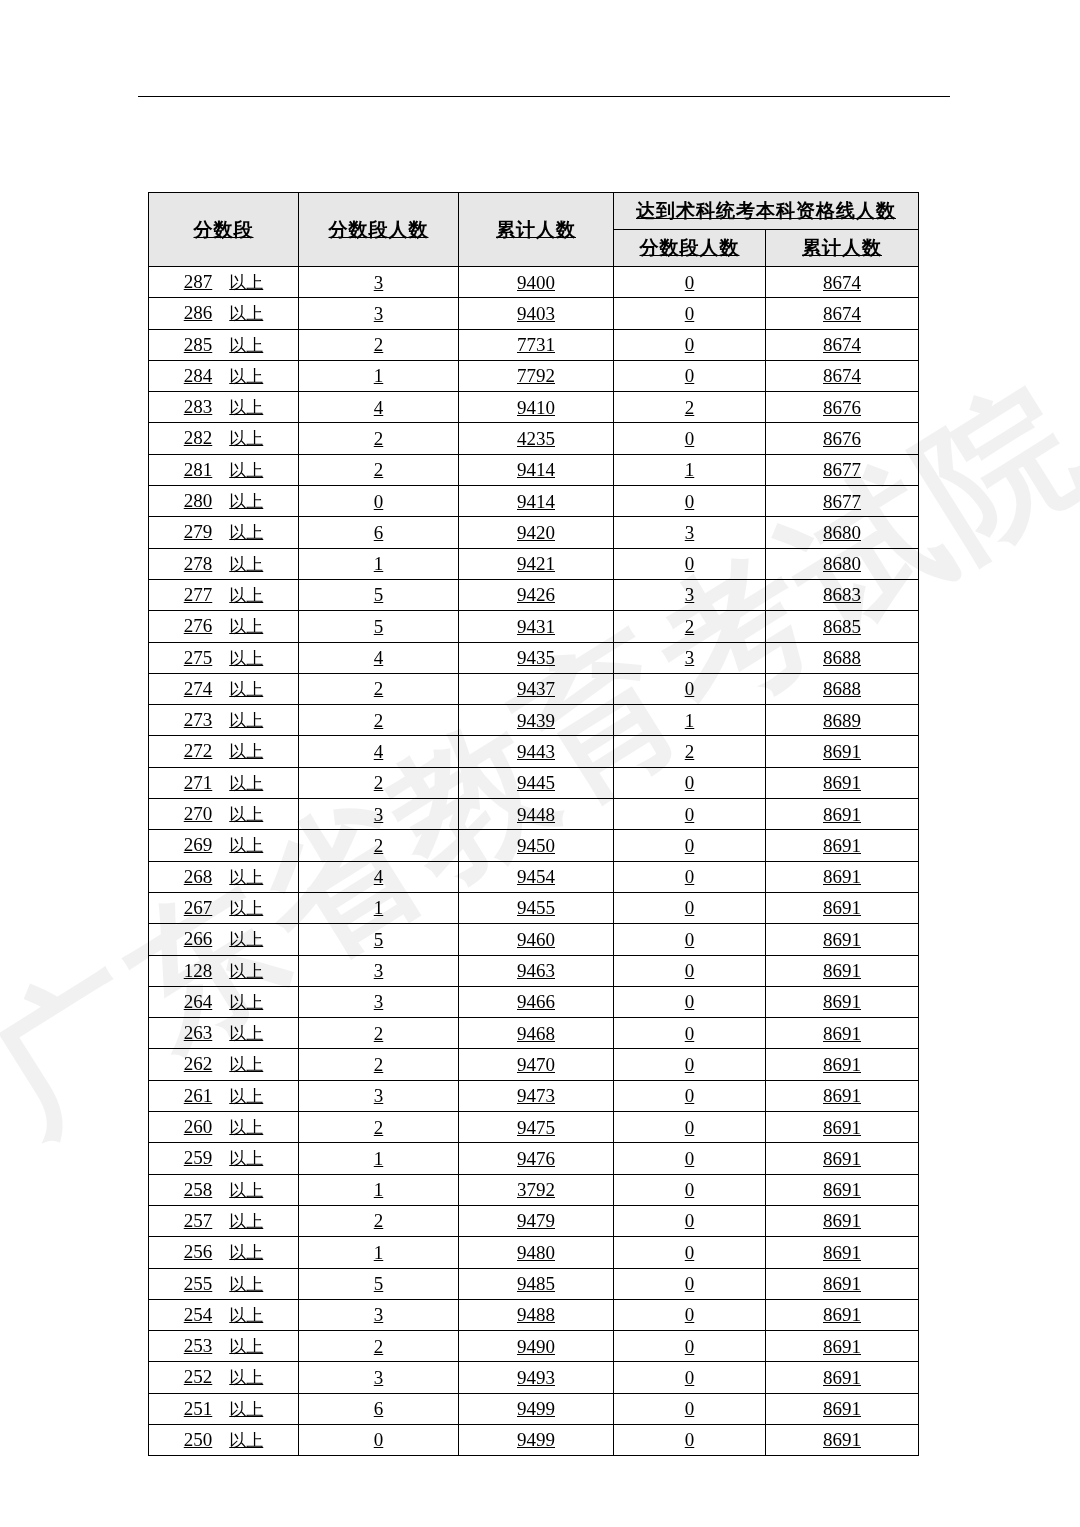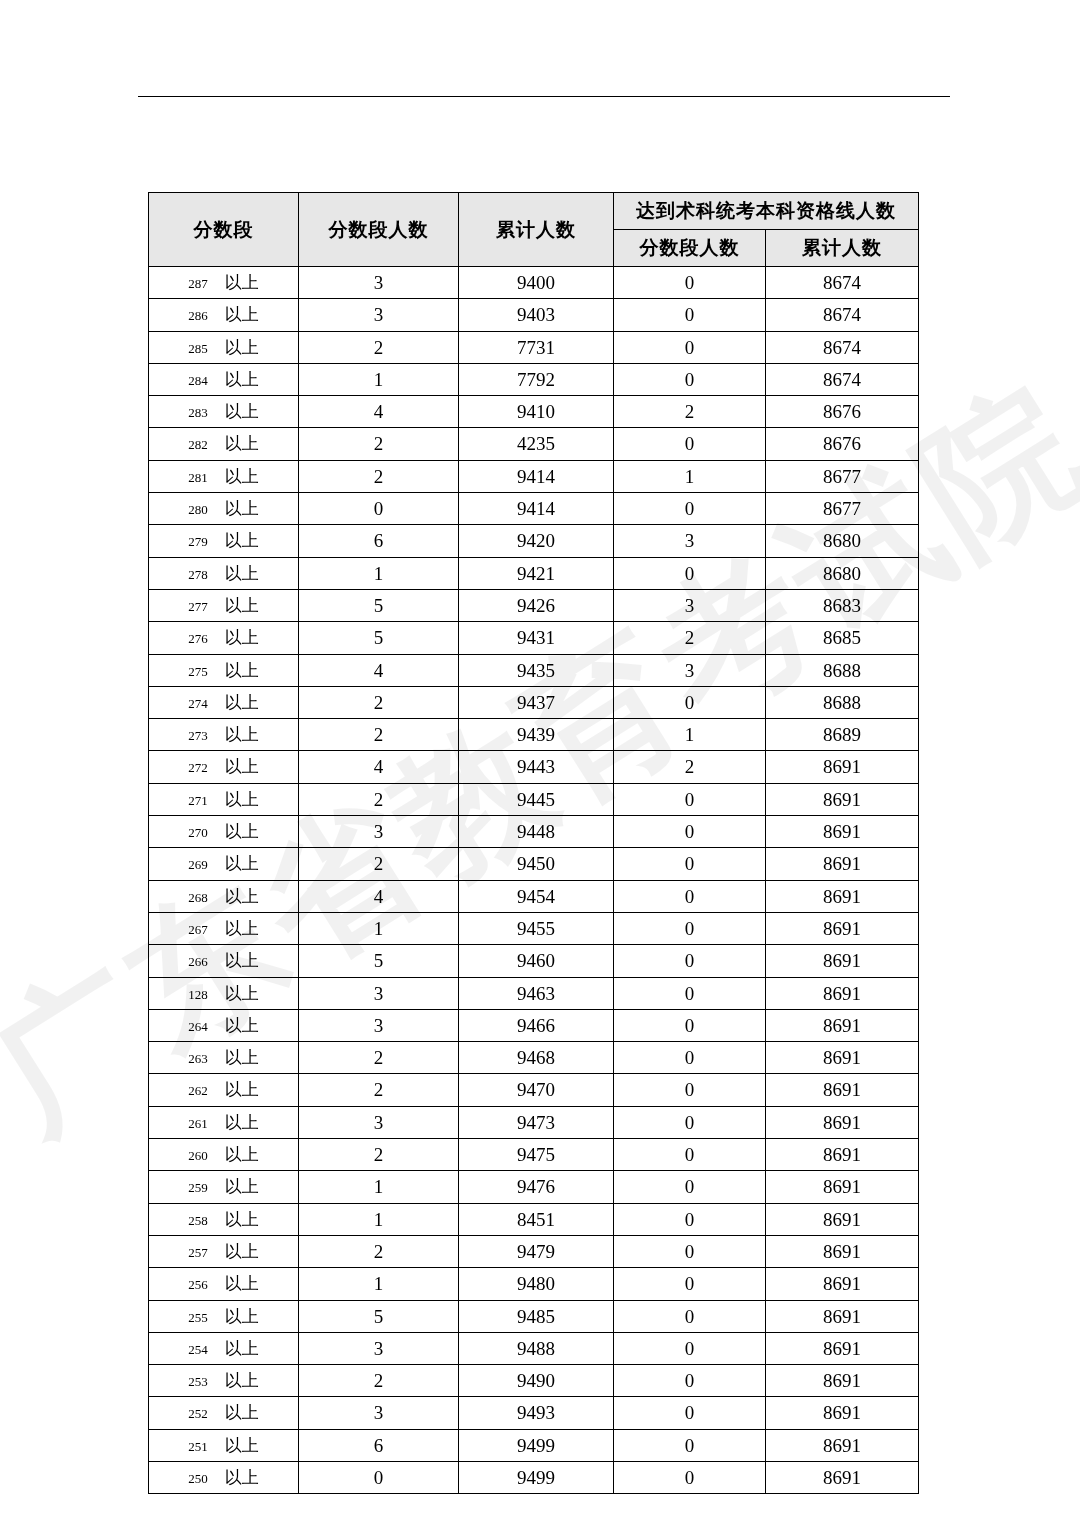--- a/index.html
+++ b/index.html
@@ -60,20 +60,21 @@
     position: absolute;
     left: 148px;
     top: 192px;
     width: 770px;
     z-index: 2;
   }
   table.score-table {
     border-collapse: collapse;
     width: 770px;
     table-layout: fixed;
+    text-decoration: underline;
   }
   table.score-table th,
   table.score-table td {
     border: 1px solid #000000;
     text-align: center;
     vertical-align: middle;
     background: transparent;
   }
   table.score-table thead th {
     background: #e7e7e7;
@@ -88,21 +89,21 @@
     height: 29.3px;
     padding: 0;
     line-height: 29.3px;
   }
   .col-seg   { width: 150px; }
   .col-cnt   { width: 160px; }
   .col-cum   { width: 155px; }
   .col-qseg  { width: 152px; }
   .col-qcum  { width: 153px; }
 
-  .seg-cell .num { font-size: 13px; }
+  .seg-cell .num { font-size: 19px; }
   .seg-cell .suffix { font-size: 17px; margin-left: 17px; }
 </style>
 </head>
 <body>
 
 <div class="page">
 
   <div class="top-rule"></div>
 
   <div class="watermark">
@@ -330,21 +331,21 @@
           <tr>
             <td class="seg-cell"><span class="num">259</span><span class="suffix">以上</span></td>
             <td>1</td>
             <td>9476</td>
             <td>0</td>
             <td>8691</td>
           </tr>
           <tr>
             <td class="seg-cell"><span class="num">258</span><span class="suffix">以上</span></td>
             <td>1</td>
-            <td>8451</td>
+            <td>3792</td>
             <td>0</td>
             <td>8691</td>
           </tr>
           <tr>
             <td class="seg-cell"><span class="num">257</span><span class="suffix">以上</span></td>
             <td>2</td>
             <td>9479</td>
             <td>0</td>
             <td>8691</td>
           </tr>

